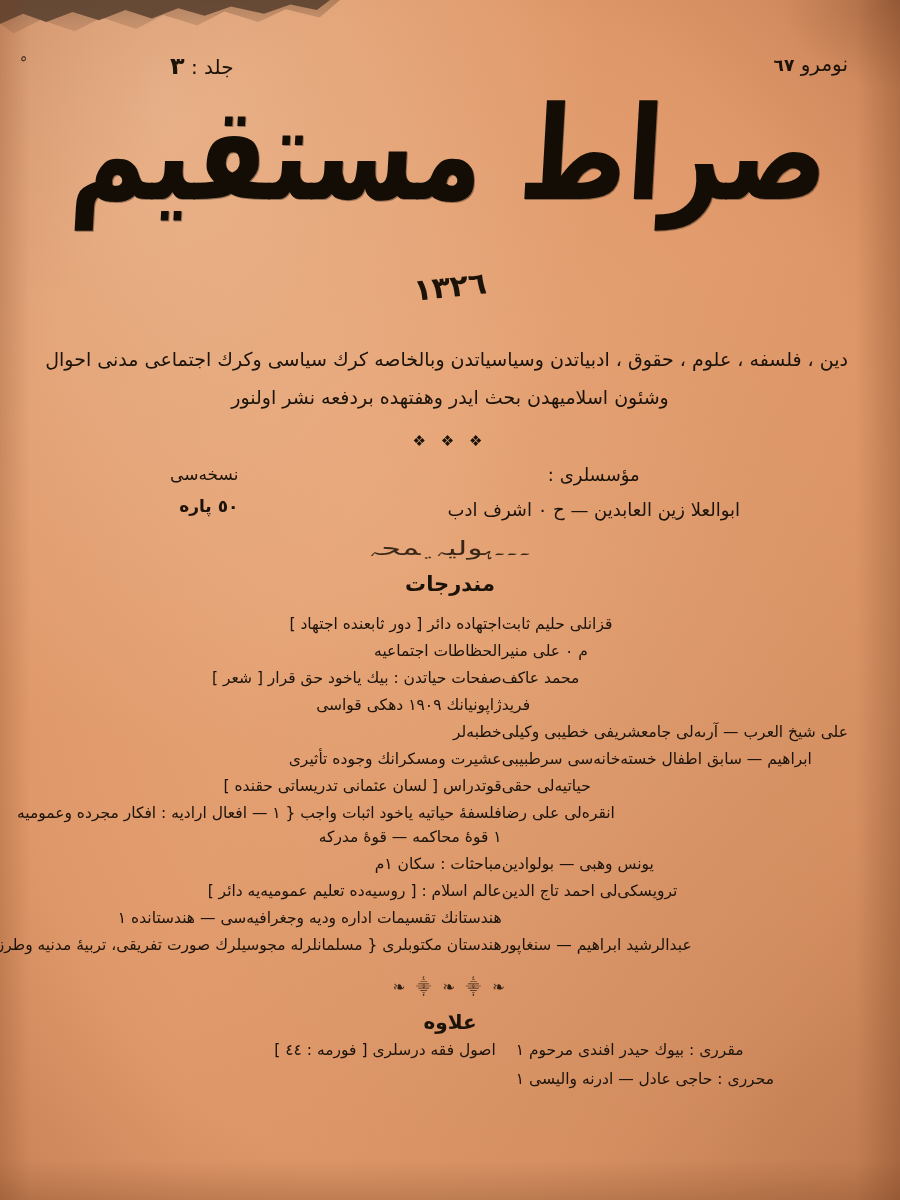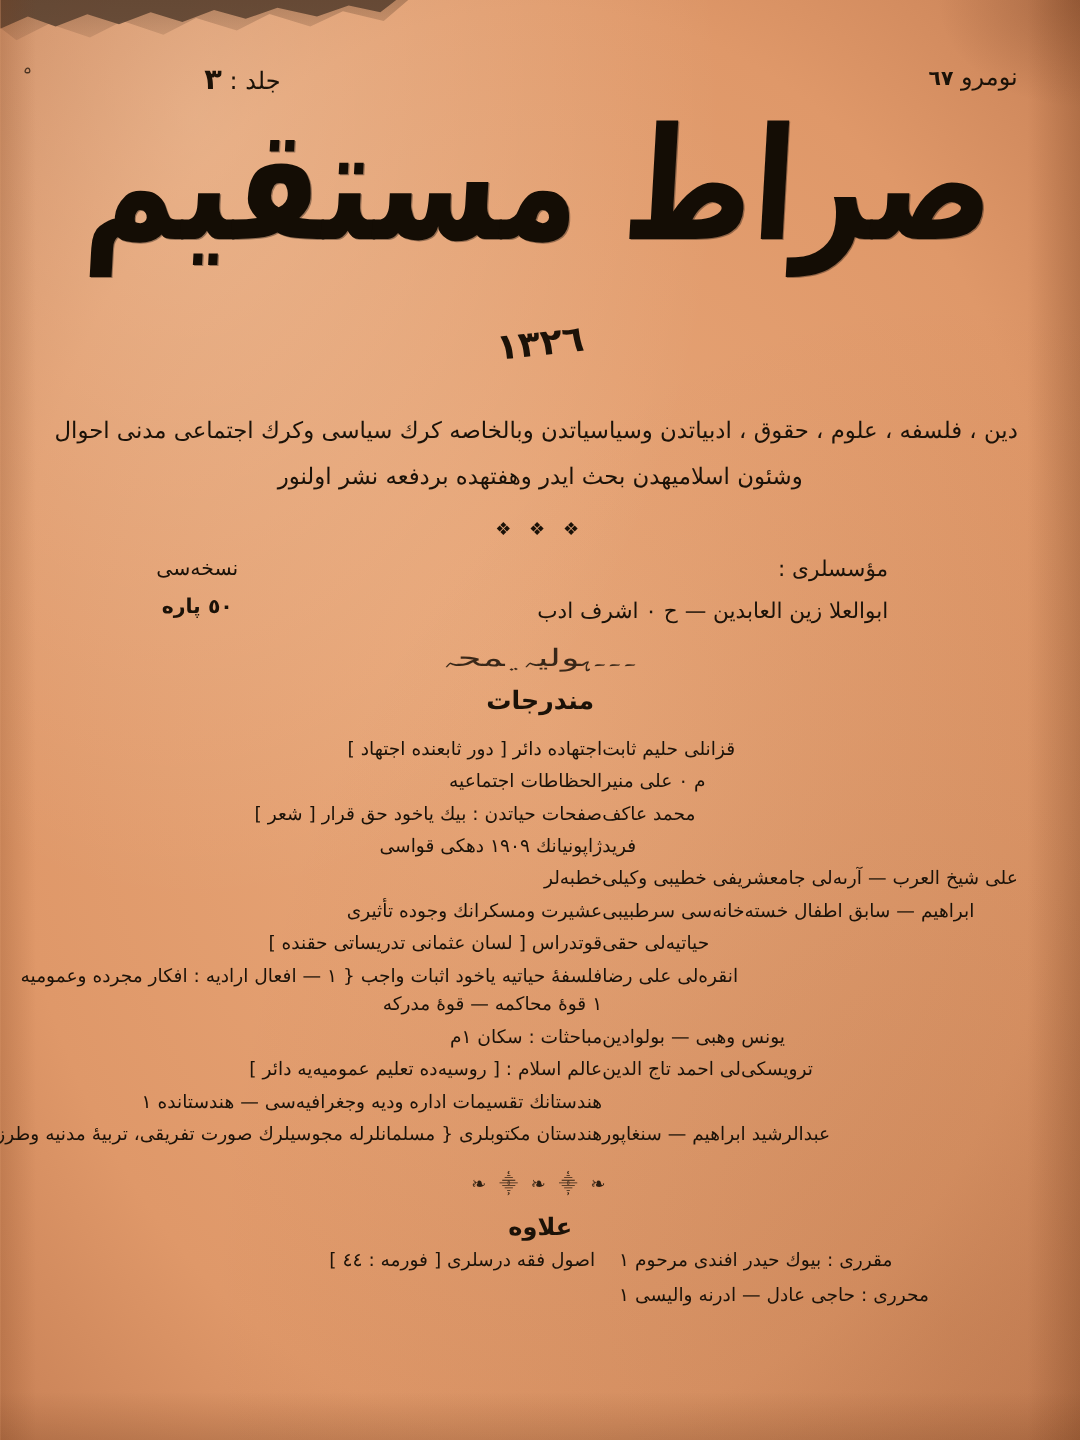--- a/index.html
+++ b/index.html
@@ -151,24 +151,24 @@
   }
 
   
   .meta-row {
     display: flex;
     justify-content: space-between;
     margin-top: 14px;
     direction: rtl;
     font-size: 18px;
   }
-  .editors { text-align: right; margin-right: 108px; margin-left: 20px; }
+  .editors { text-align: center; margin-right: 108px; margin-left: 20px; }
   .editors .lbl { font-size: 18px; margin-bottom: 14px; }
   .editors .names { font-size: 18px; white-space: nowrap; }
-  .price { text-align: center; margin-left: 78px; }
+  .price { margin-left: 118px; }
   .price .lbl { font-size: 17px; margin-bottom: 12px; }
   .price .val { font-size: 17px; font-weight: bold; }
 
   .flourish {
     text-align: center;
     margin: 16px 0 6px;
     font-size: 20px;
     opacity: 0.85;
     letter-spacing: 1px;
     transform: scaleX(1.6);

